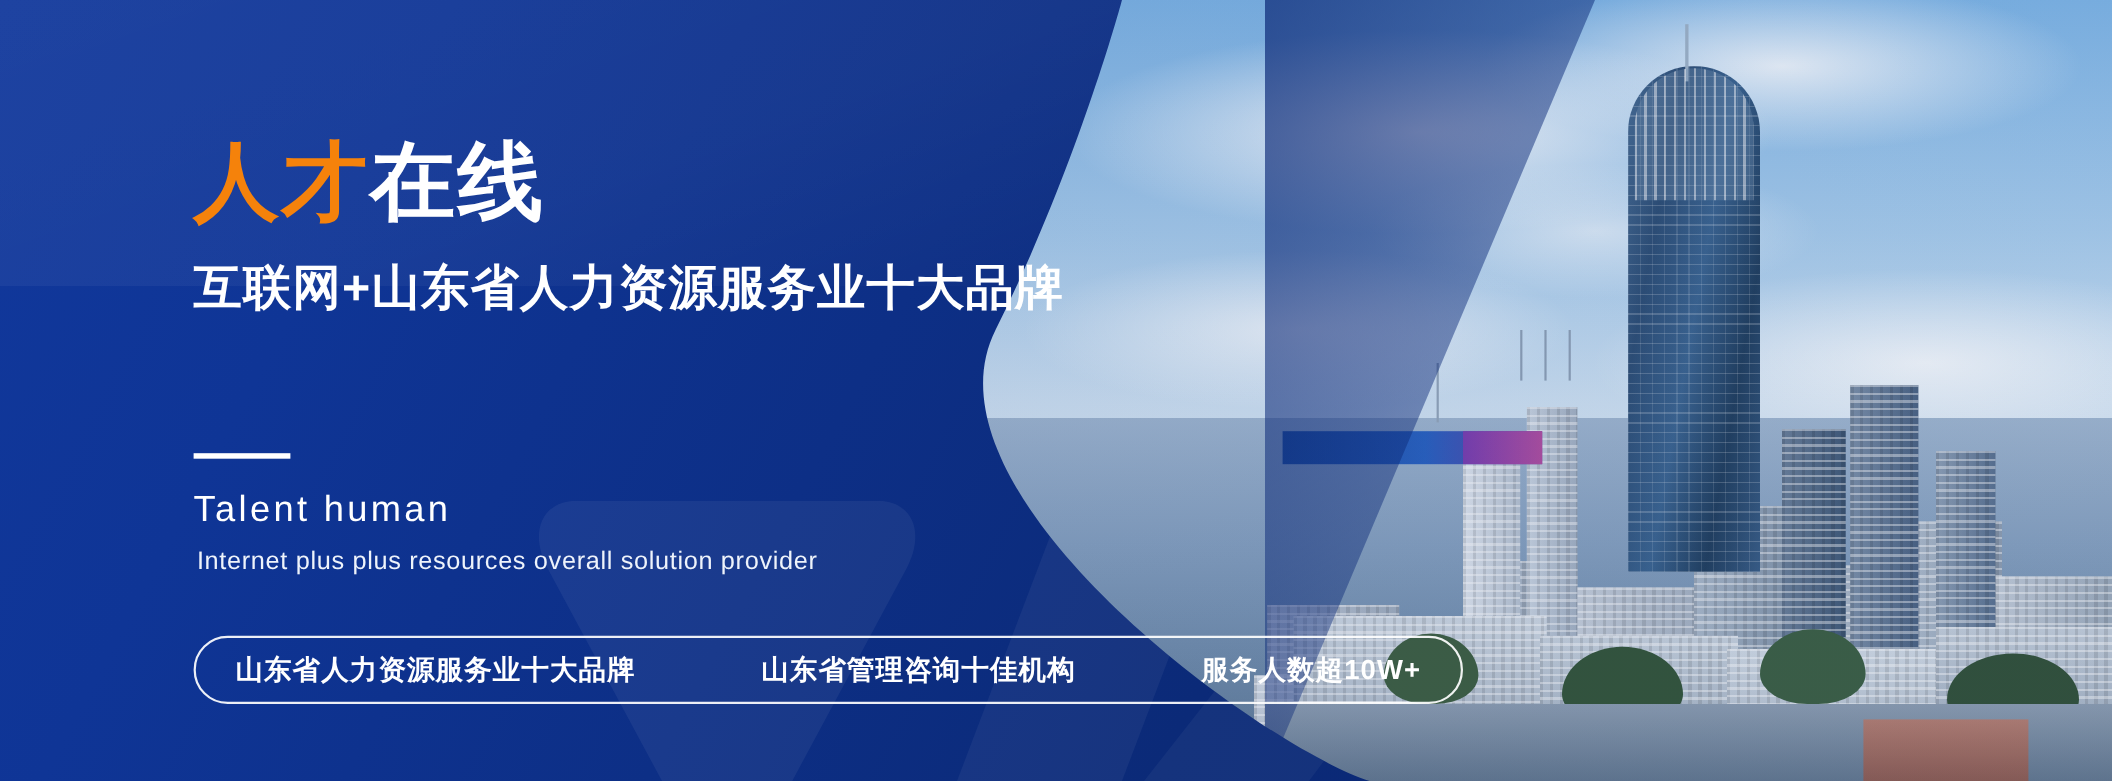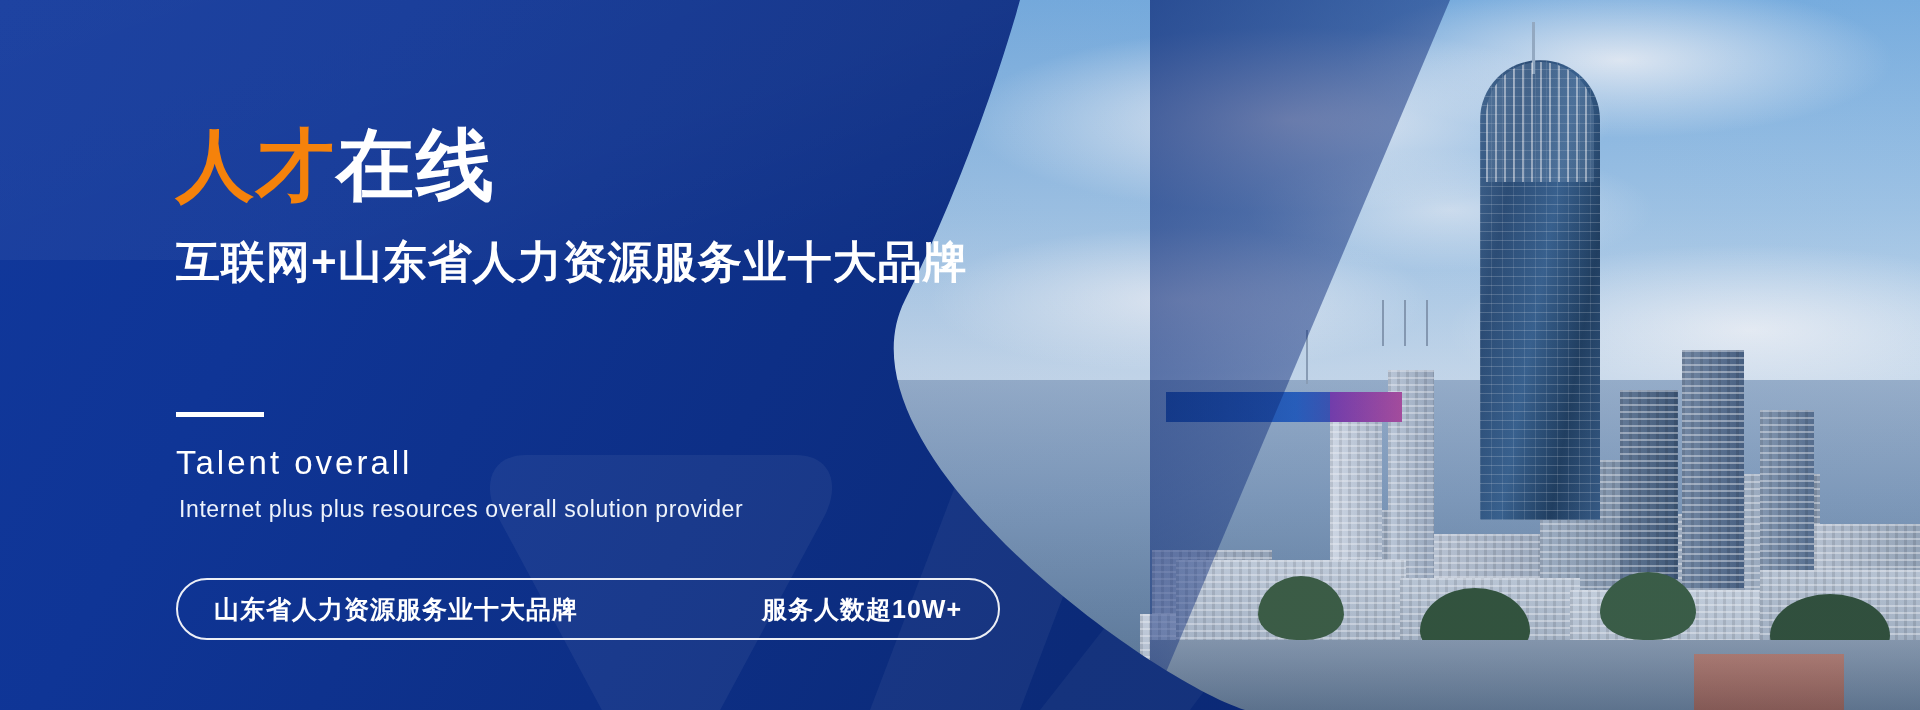--- a/index.html
+++ b/index.html
@@ -244,24 +244,25 @@
   <div class="content">
 
     <div class="title">
       <span class="orange">人才</span><span class="white">在线</span>
     </div>
 
     <div class="subtitle">互联网+山东省人力资源服务业十大品牌</div>
 
     <div class="rule"></div>
 
-    <div class="en-big">Talent overall</div>
+    <div class="en-big">Talent human</div>
     <div class="en-small">Internet plus plus resources overall solution provider</div>
 
     <div class="pill">
       <span class="pill-text">山东省人力资源服务业十大品牌</span>
       <span class="pill-gap"></span>
+      <span class="pill-text">山东省管理咨询十佳机构</span>
       <span class="pill-gap"></span>
       <span class="pill-text">服务人数超10W+</span>
     </div>
 
   </div>
 </div>
 
 </body></html>

